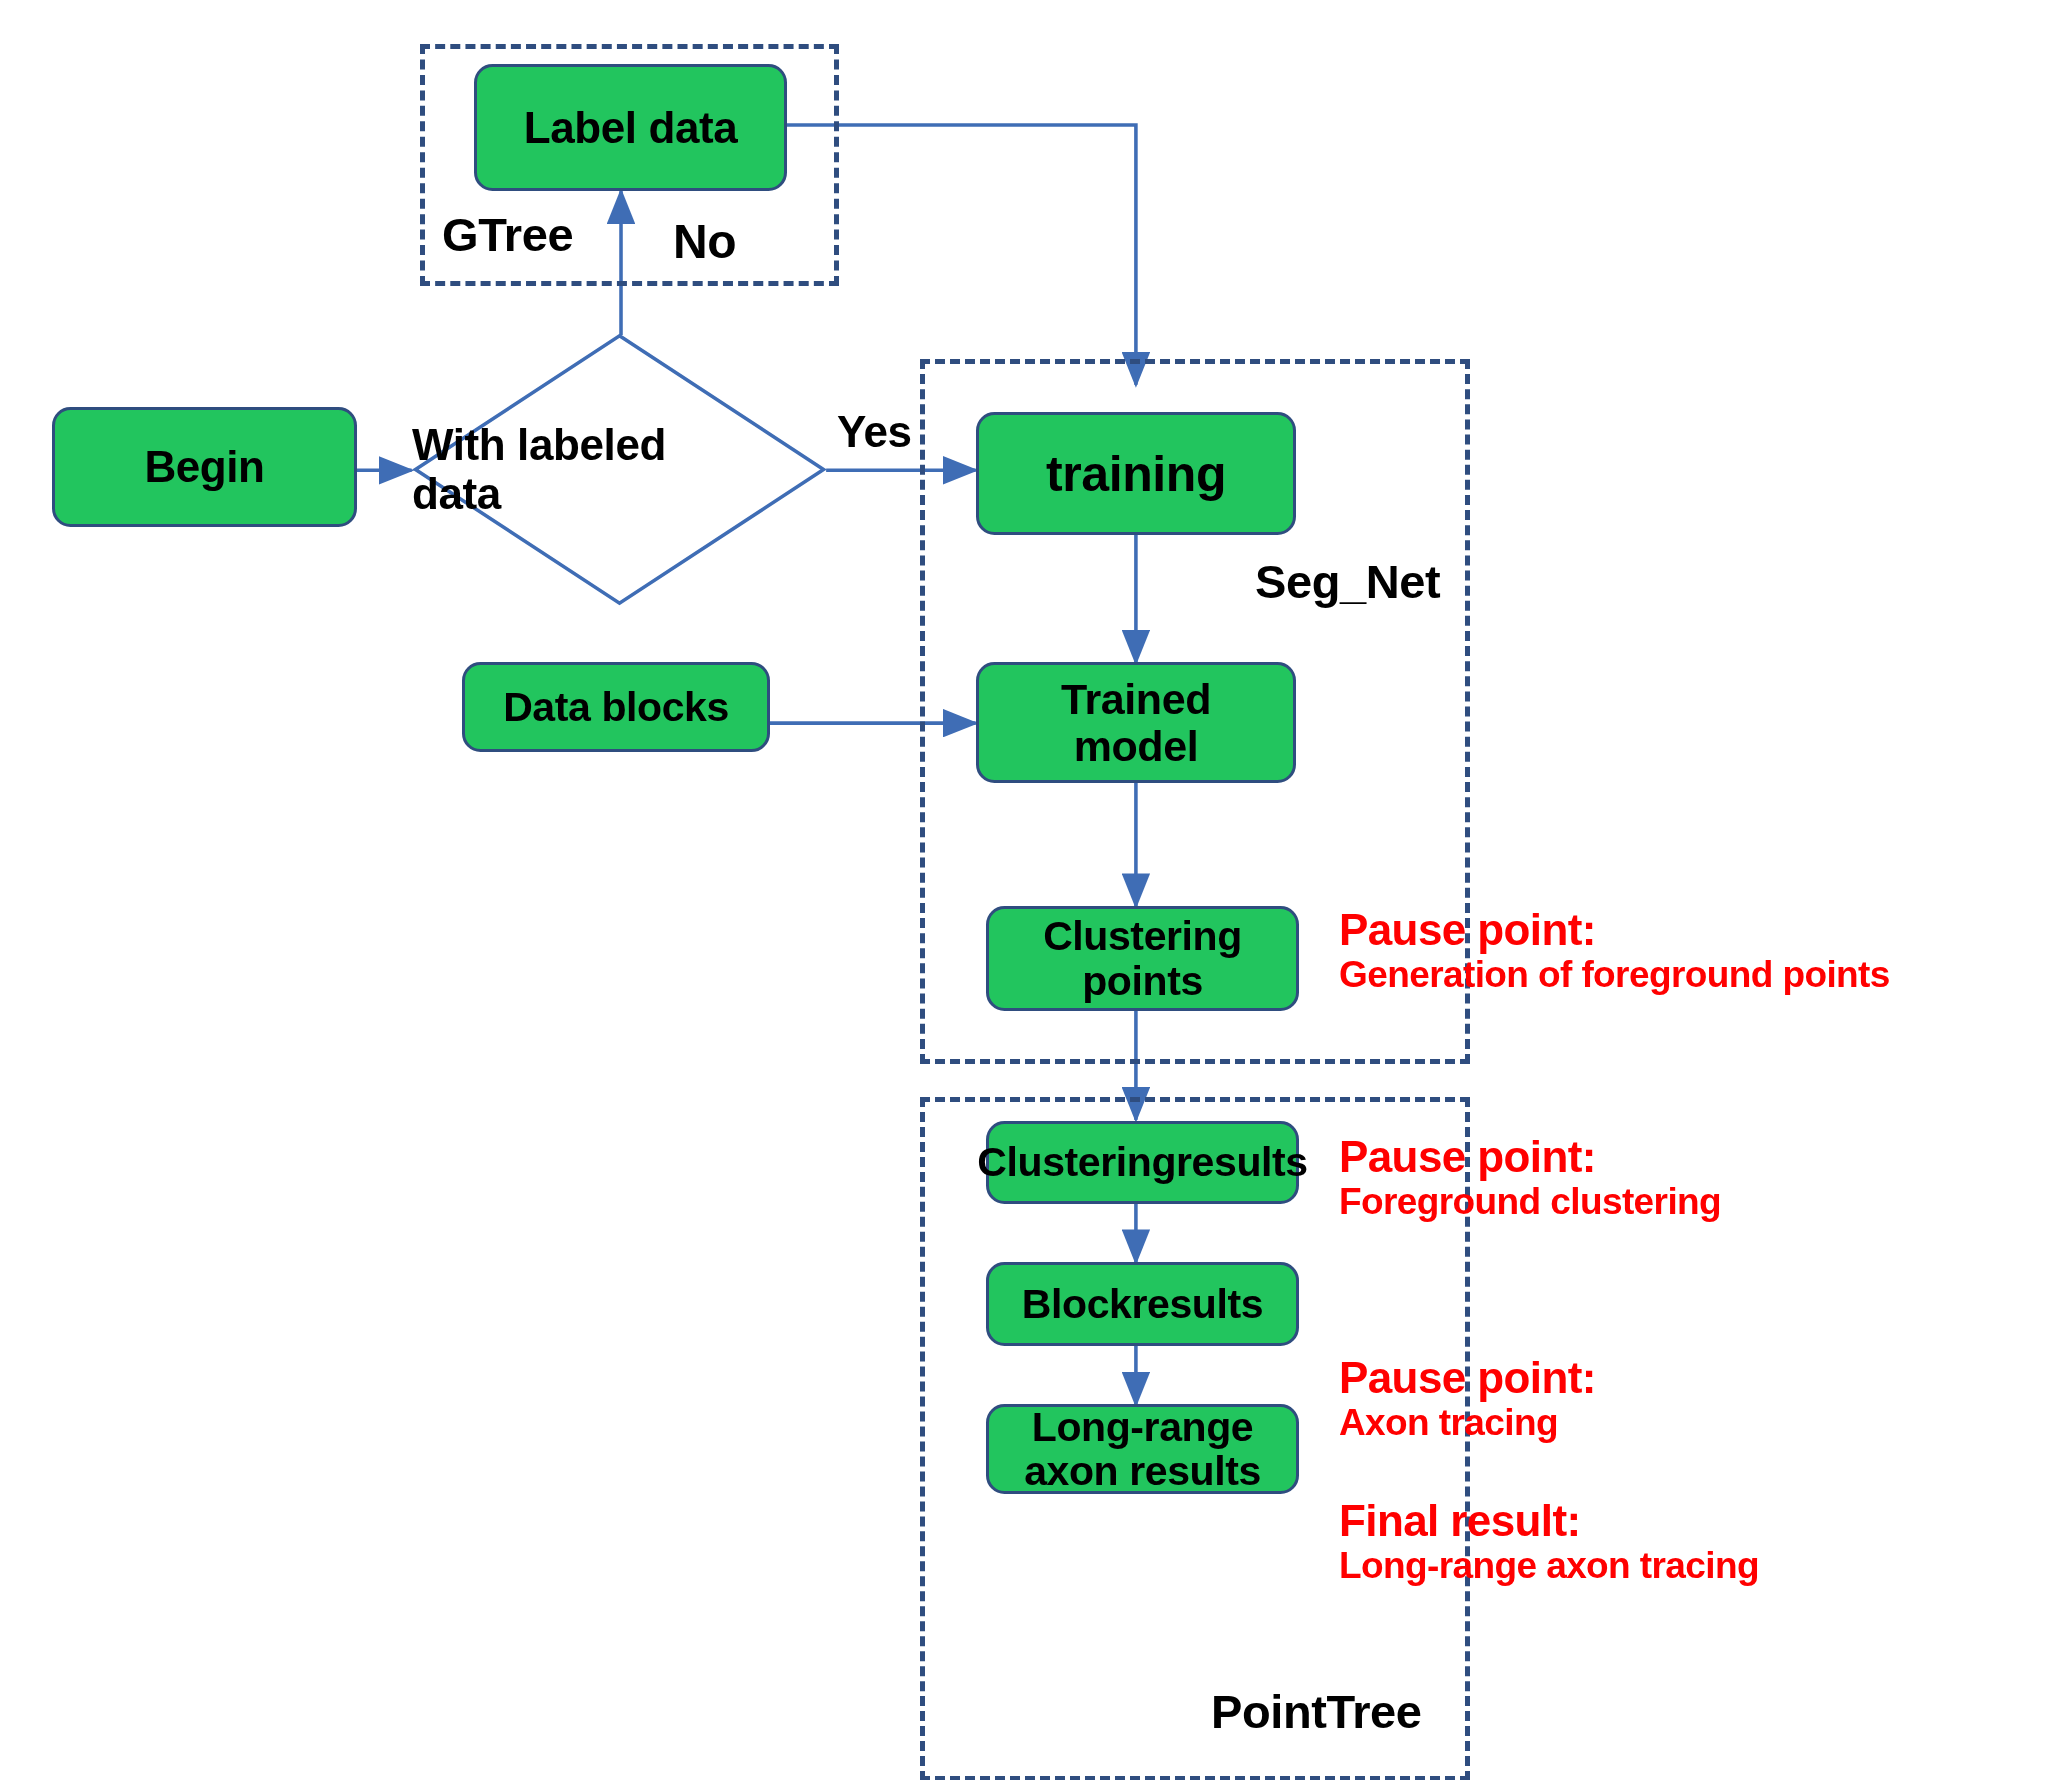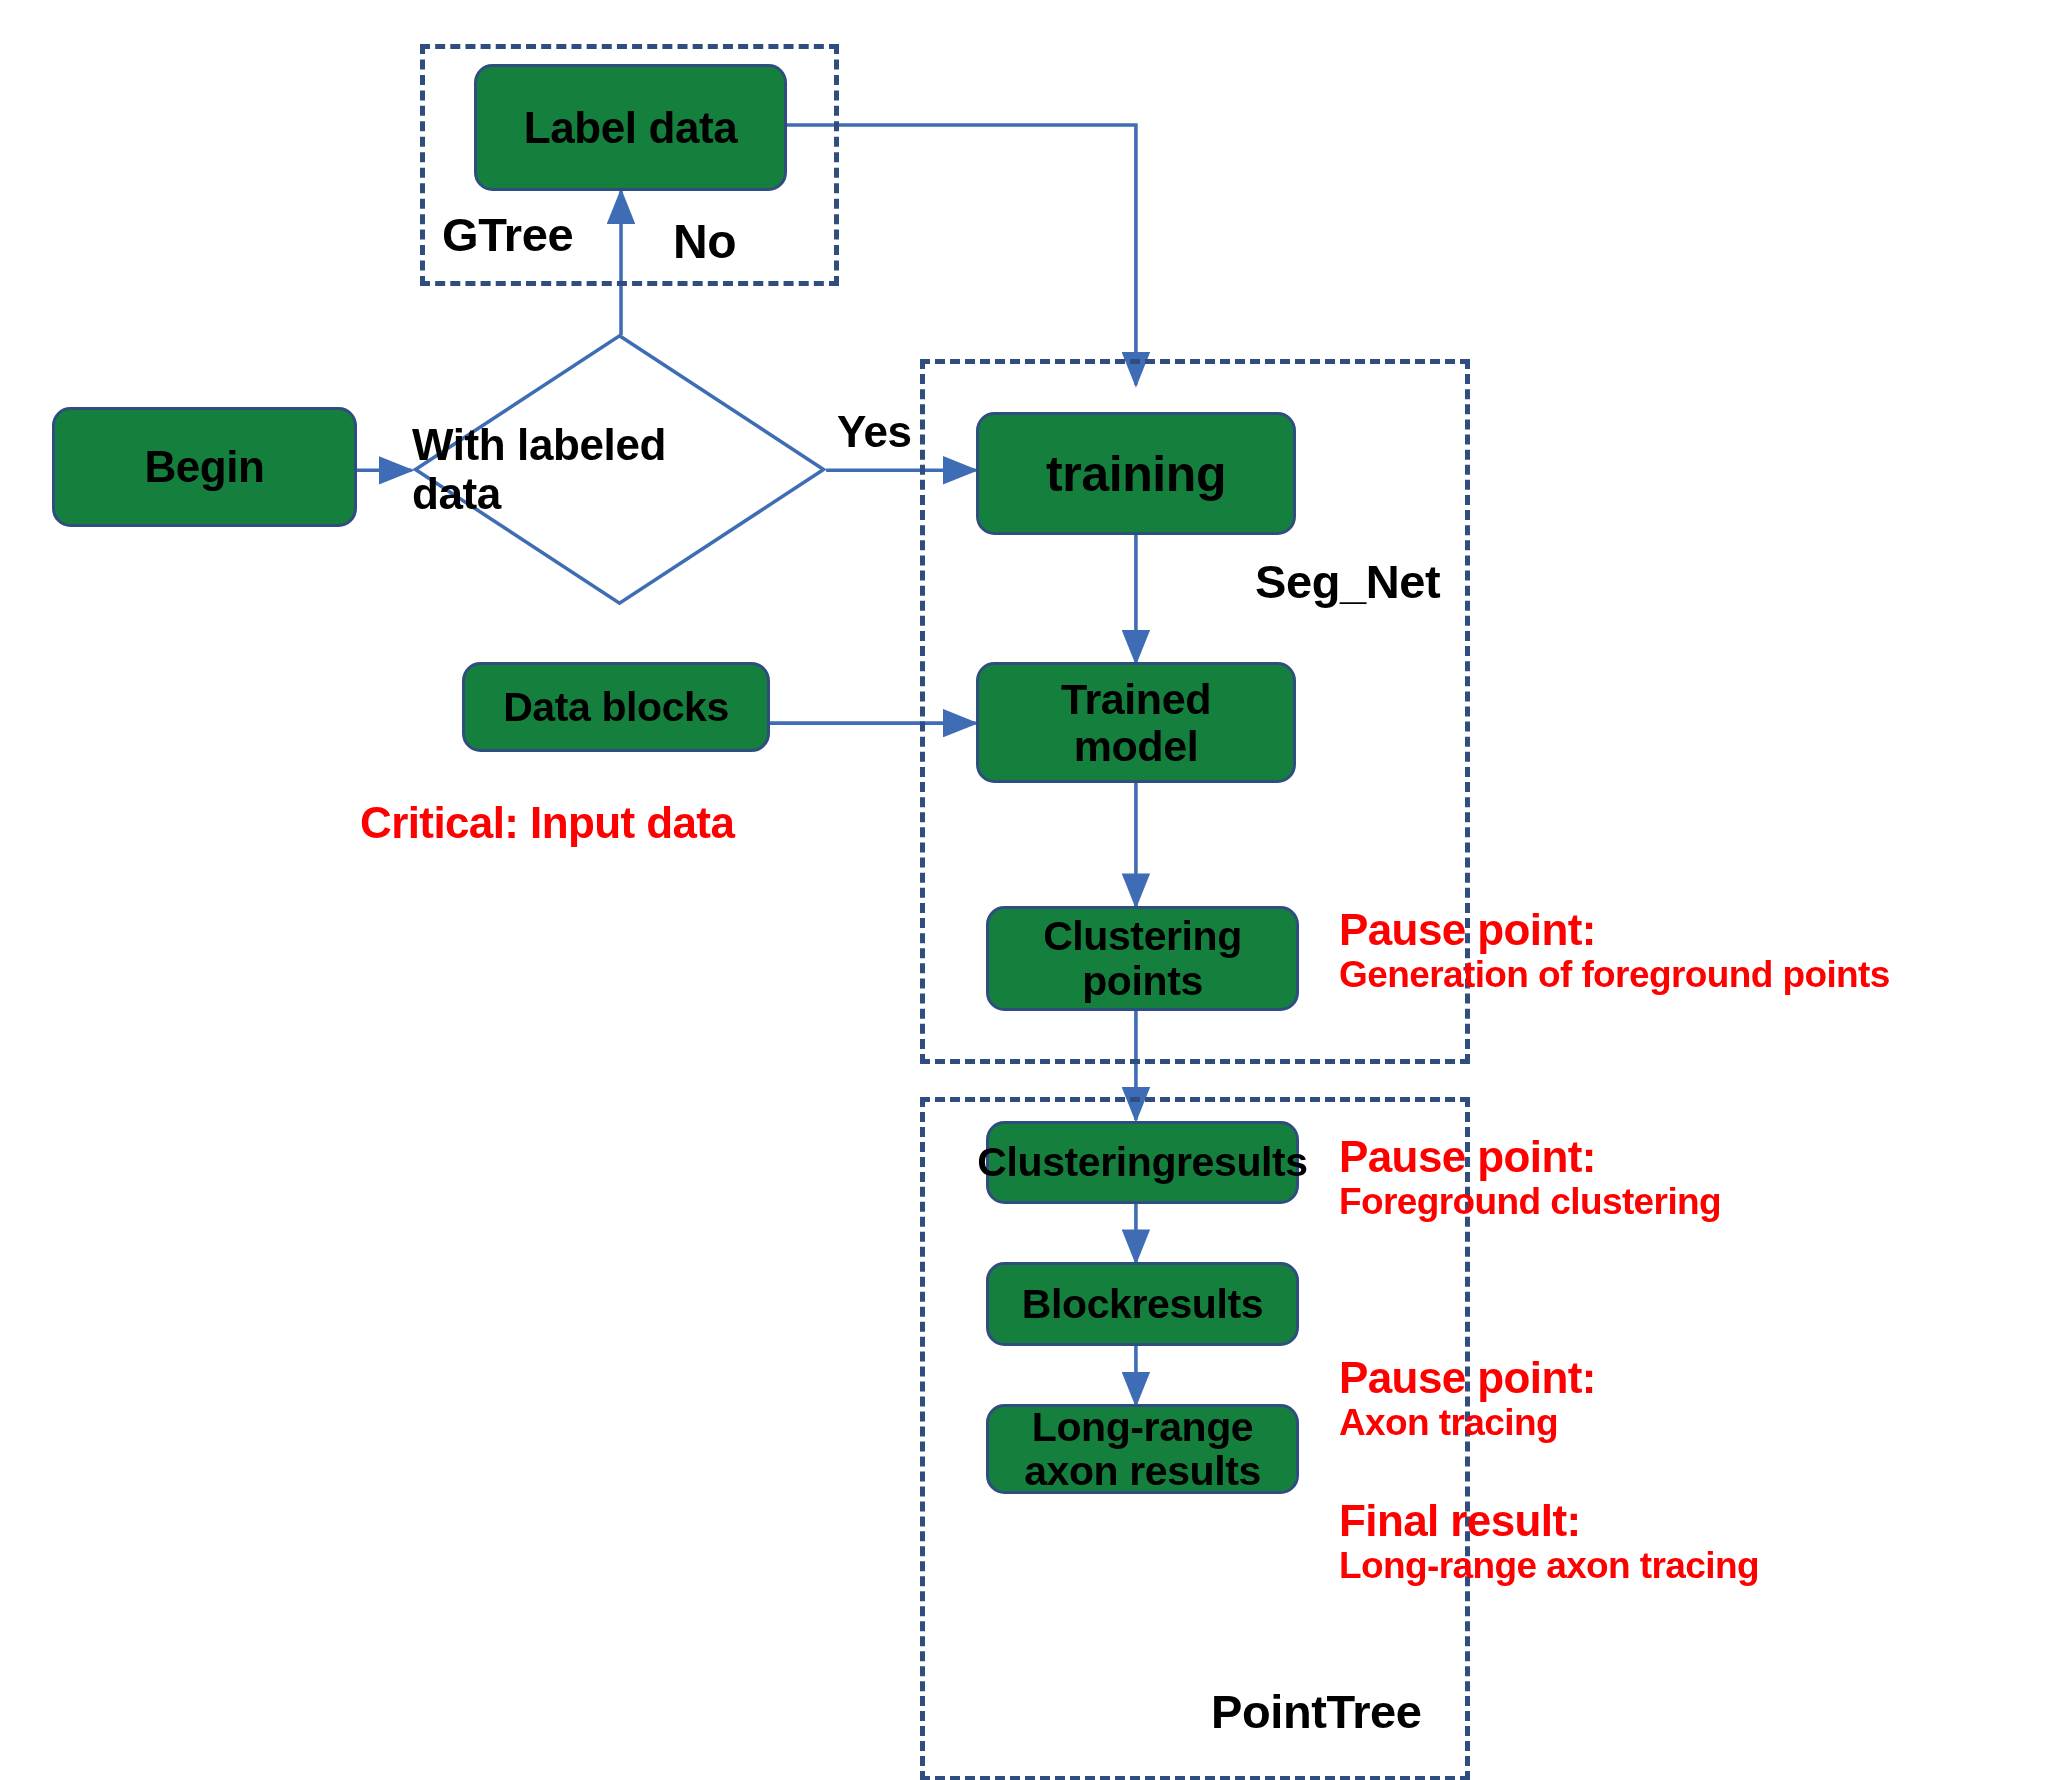--- a/index.html
+++ b/index.html
@@ -20,21 +20,21 @@
     left: 0; top: 0;
     width: 2066px;
     height: 1781px;
     pointer-events: none;
   }
   .node {
     position: absolute;
     box-sizing: border-box;
     border: 3.6px solid #2f4d7f;
     border-radius: 18.5px;
-    background: #15803d;
+    background: #22c55e;
     display: flex;
     align-items: center;
     justify-content: center;
     text-align: center;
     color: #000000;
     font-weight: bold;
     line-height: 1.08;
     letter-spacing: -0.4px;
   }
   .group-box {
@@ -169,23 +169,20 @@
   </div>
 
   <div class="node" style="left:986px; top:1404px; width:313px; height:90px; font-size:41px; flex-direction:column;">
     <span>Long-range</span>
     <span>axon results</span>
   </div>
 
   <div class="edge-label" style="left:637px; top:214px; font-size:48px;margin-left:36px;">No</div>
   <div class="edge-label" style="left:837px; top:407px; font-size:44px;">Yes</div>
 
-  <div class="annot single" style="left:360px; top:798px;">
-    <span class="hd">Critical: Input data</span>
-  </div>
 
   <div class="annot" style="left:1339px; top:905px;">
     <span class="hd">Pause point:</span>
     <span class="sub">Generation of foreground points</span>
   </div>
 
   <div class="annot" style="left:1339px; top:1132px;">
     <span class="hd">Pause point:</span>
     <span class="sub">Foreground clustering</span>
   </div>

